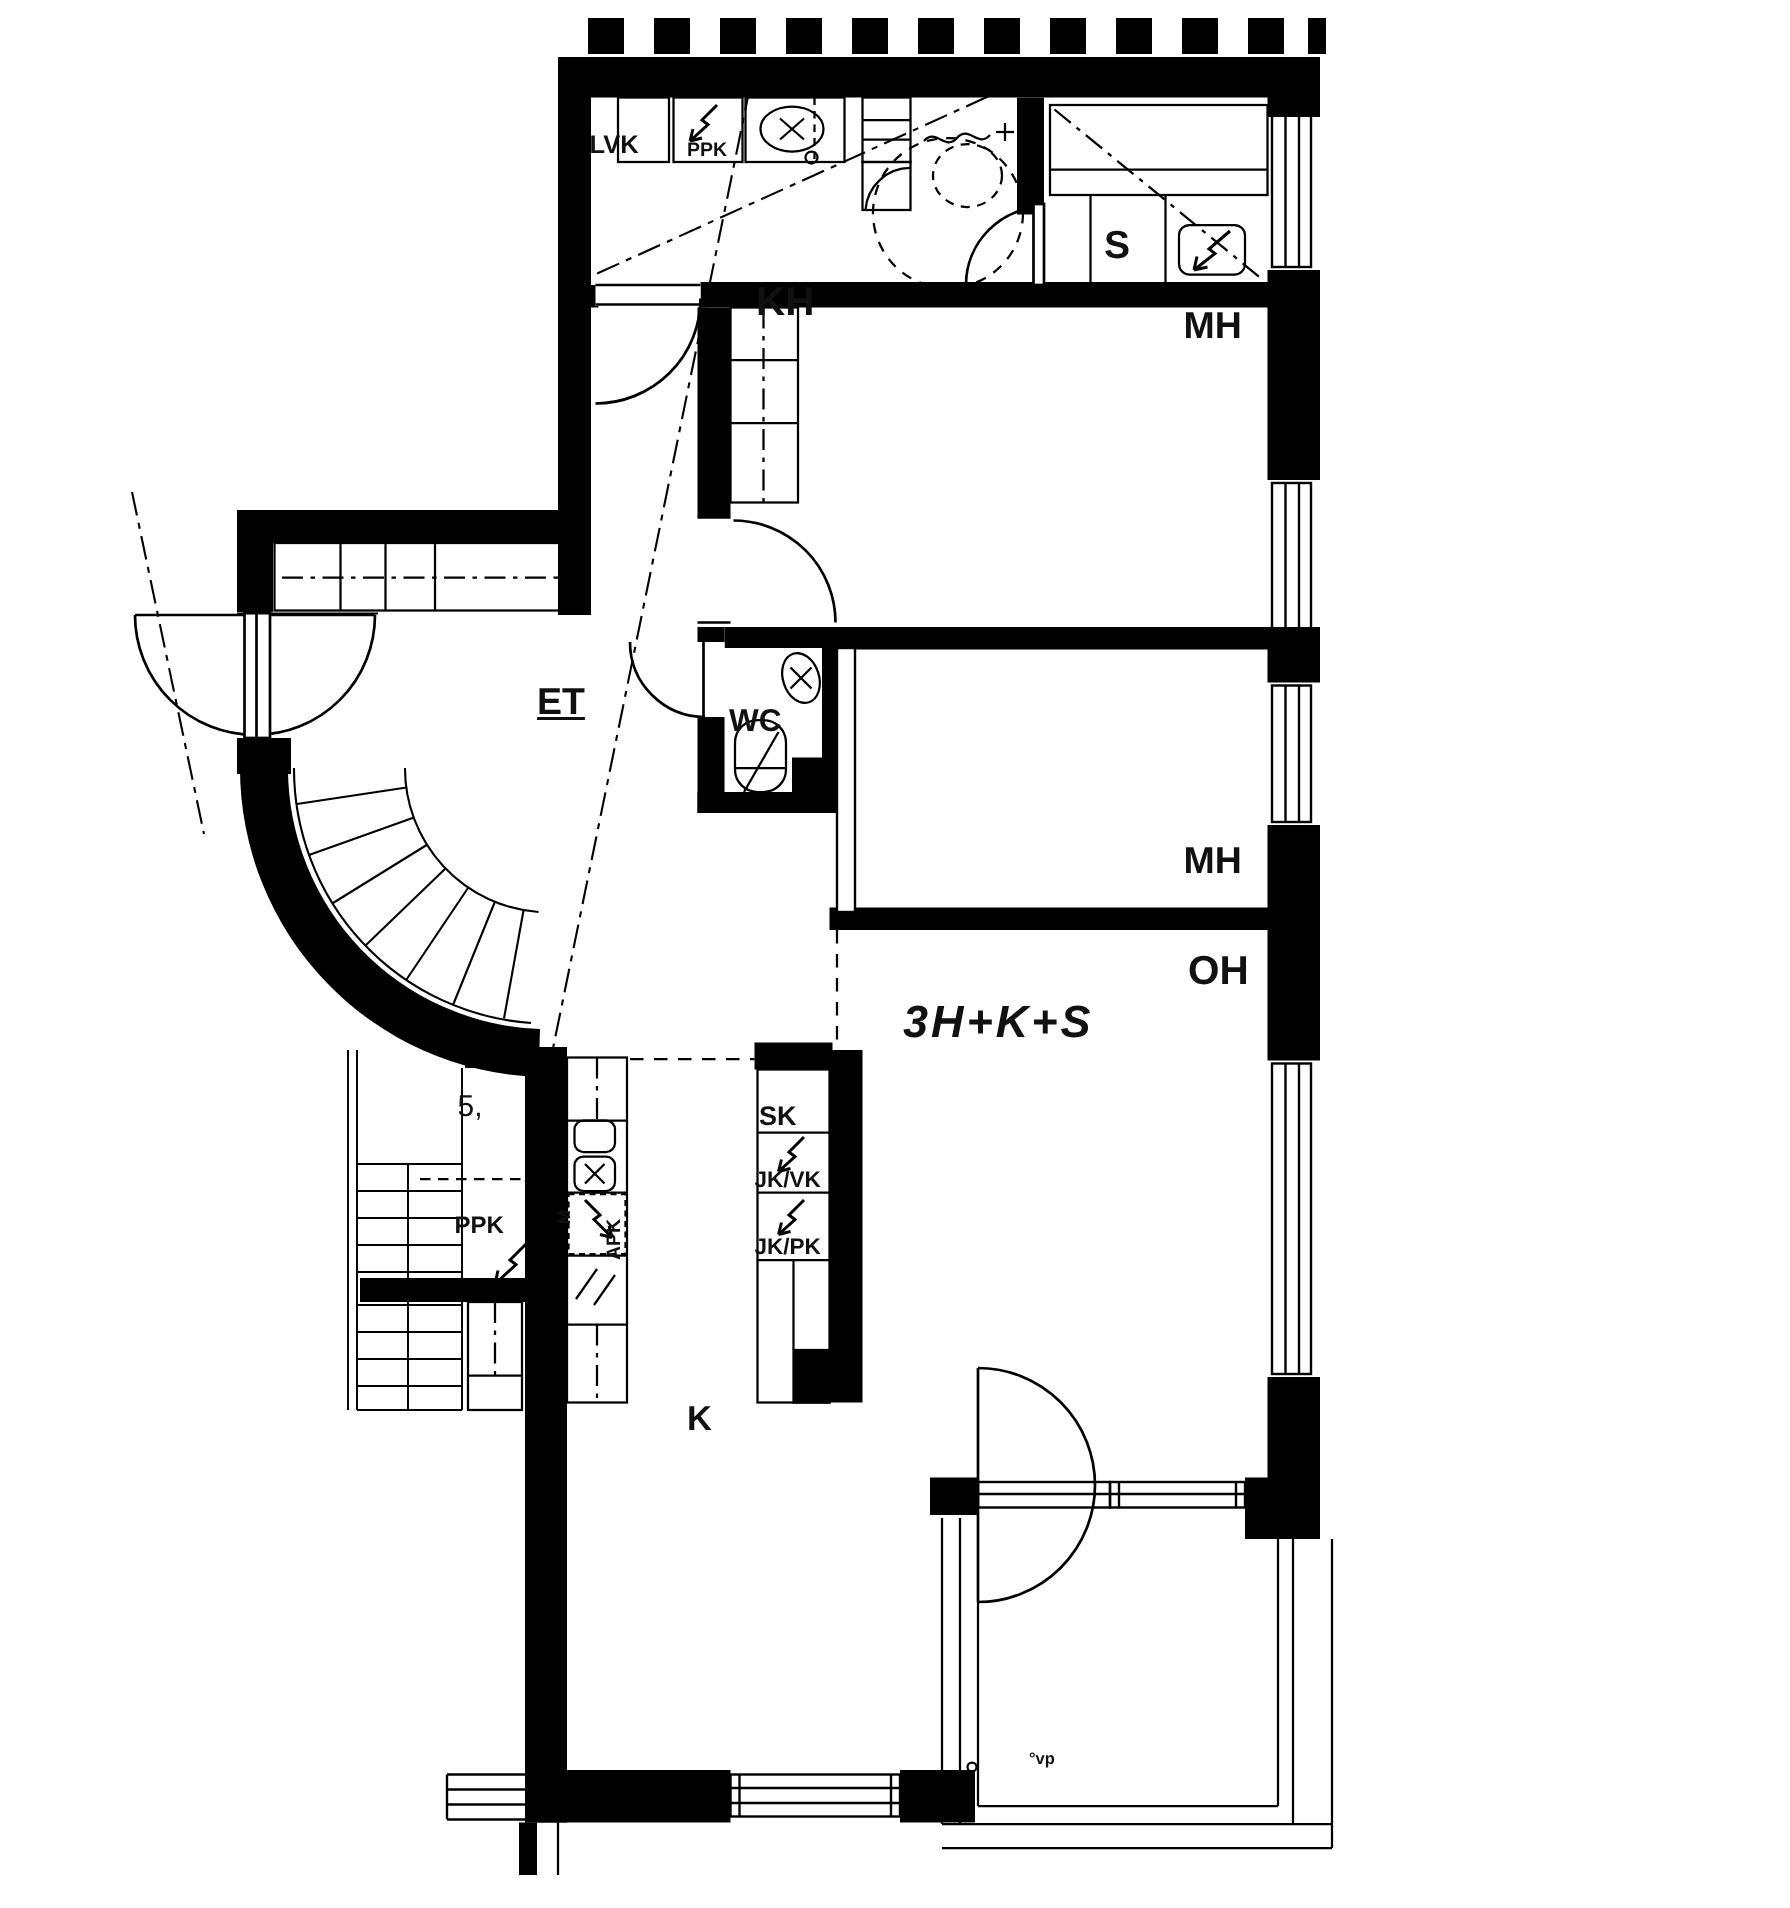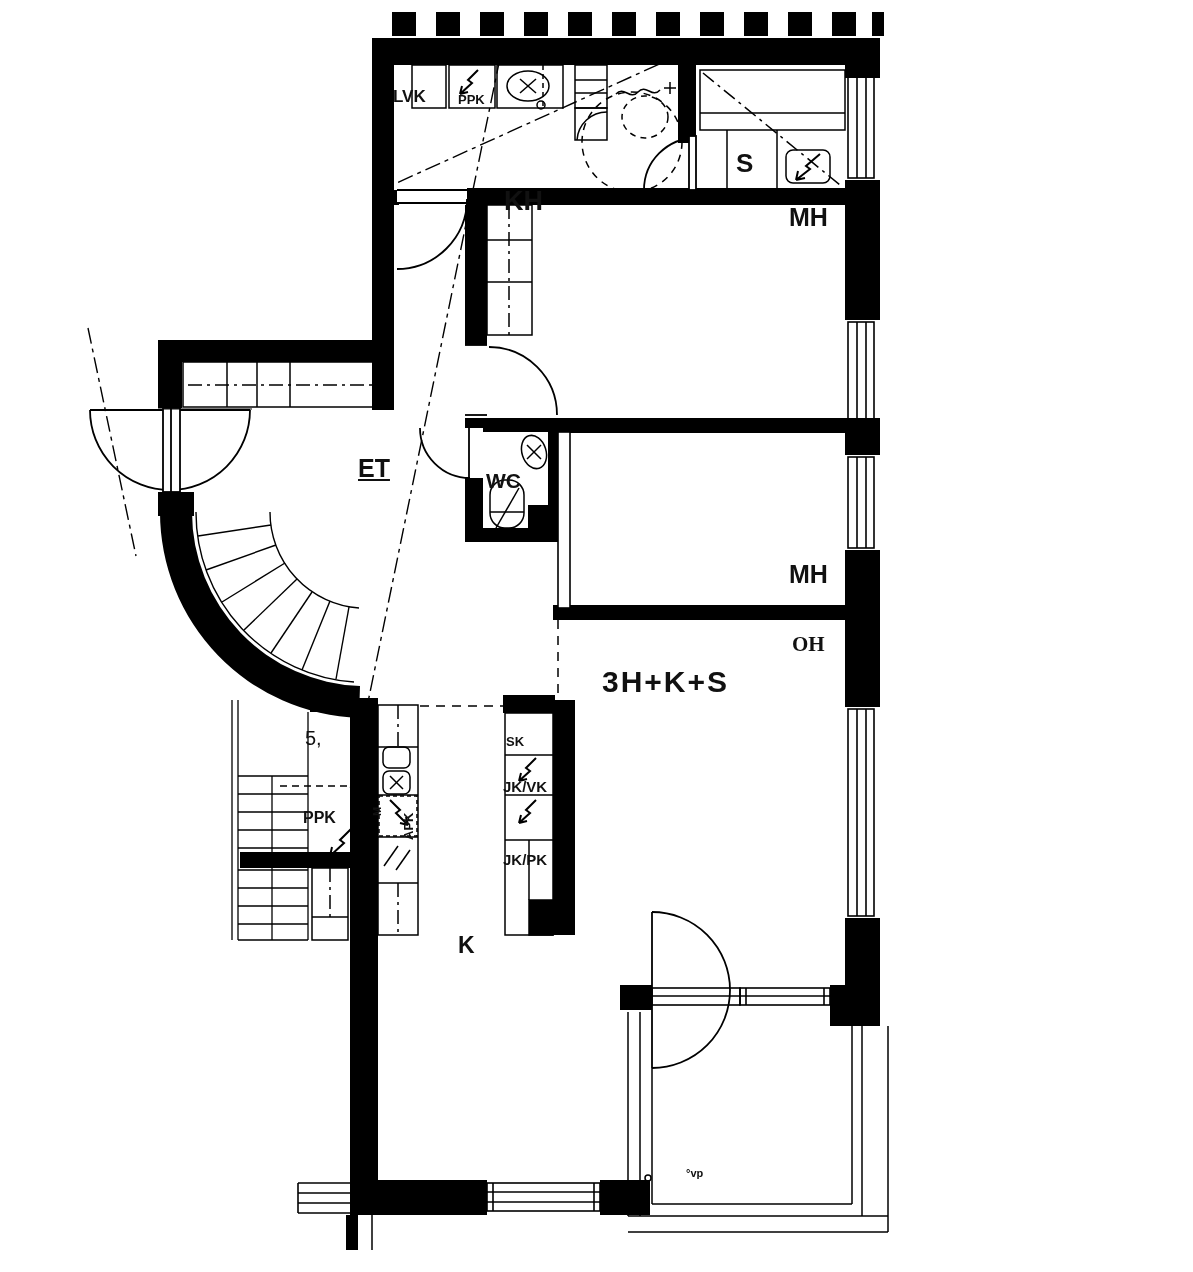--- a/index.html
+++ b/index.html
@@ -317,31 +317,31 @@
     <circle cx="648" cy="1178" r="3"></circle>
   </g>
   <line x1="372" y1="1215" x2="372" y2="1250" stroke="#000" stroke-width="1.5"></line>
 
 </svg>
 
 <div class="lbl" style="left:504px;top:140px;font-size:27px;margin-top:48px;">KH</div>
 <div class="lbl" style="left:736px;top:150px;font-size:26px;">S</div>
 <div class="lbl" style="left:789px;top:205px;font-size:25px;">MH</div>
 <div class="lbl" style="left:789px;top:562px;font-size:25px;">MH</div>
-<div class="lbl" style="left:792px;top:634px;font-size:21px;font-family:Liberation Serif, serif;">OH</div>
-<div class="lbl" style="left:602px;top:667px;font-size:30px;letter-spacing:2px;">3H+K+S</div>
+<div class="lbl" style="left:792px;top:634px;font-size:27px;">OH</div>
+<div class="lbl" style="left:602px;top:667px;font-size:30px;letter-spacing:2px;font-style:italic;">3H+K+S</div>
 <div class="lbl" style="left:358px;top:456px;font-size:25px;text-decoration:underline;">ET</div>
 <div class="lbl" style="left:486px;top:438px;font-size:21px;margin-top:32px;">WC</div>
 <div class="lbl" style="left:458px;top:934px;font-size:23px;">K</div>
 
 <div class="lbl" style="left:393px;top:88px;font-size:17px;">LVK</div>
 <div class="lbl" style="left:458px;top:93px;font-size:13px;">PPK</div>
 <div class="lbl" style="left:303px;top:810px;font-size:16px;">PPK</div>
-<div class="lbl" style="left:506px;top:735px;font-size:13px;">SK</div>
+<div class="lbl" style="left:506px;top:735px;font-size:18px;">SK</div>
 <div class="lbl" style="left:503px;top:779px;font-size:15px;">JK/VK</div>
-<div class="lbl" style="left:503px;top:824px;font-size:15px;margin-top:28px;">JK/PK</div>
+<div class="lbl" style="left:503px;top:824px;font-size:15px;">JK/PK</div>
 <div class="lbl rot" style="left:372px;top:816px;font-size:11px;">M</div>
 <div class="lbl rot" style="left:402px;top:840px;font-size:13px;">APK</div>
 
 <div class="lbl" style="left:305px;top:728px;font-size:20px;font-weight:normal;">5,</div>
 <div class="lbl" style="left:686px;top:1168px;font-size:11px;">°vp</div>
 
 </div>
 
 </body></html>

